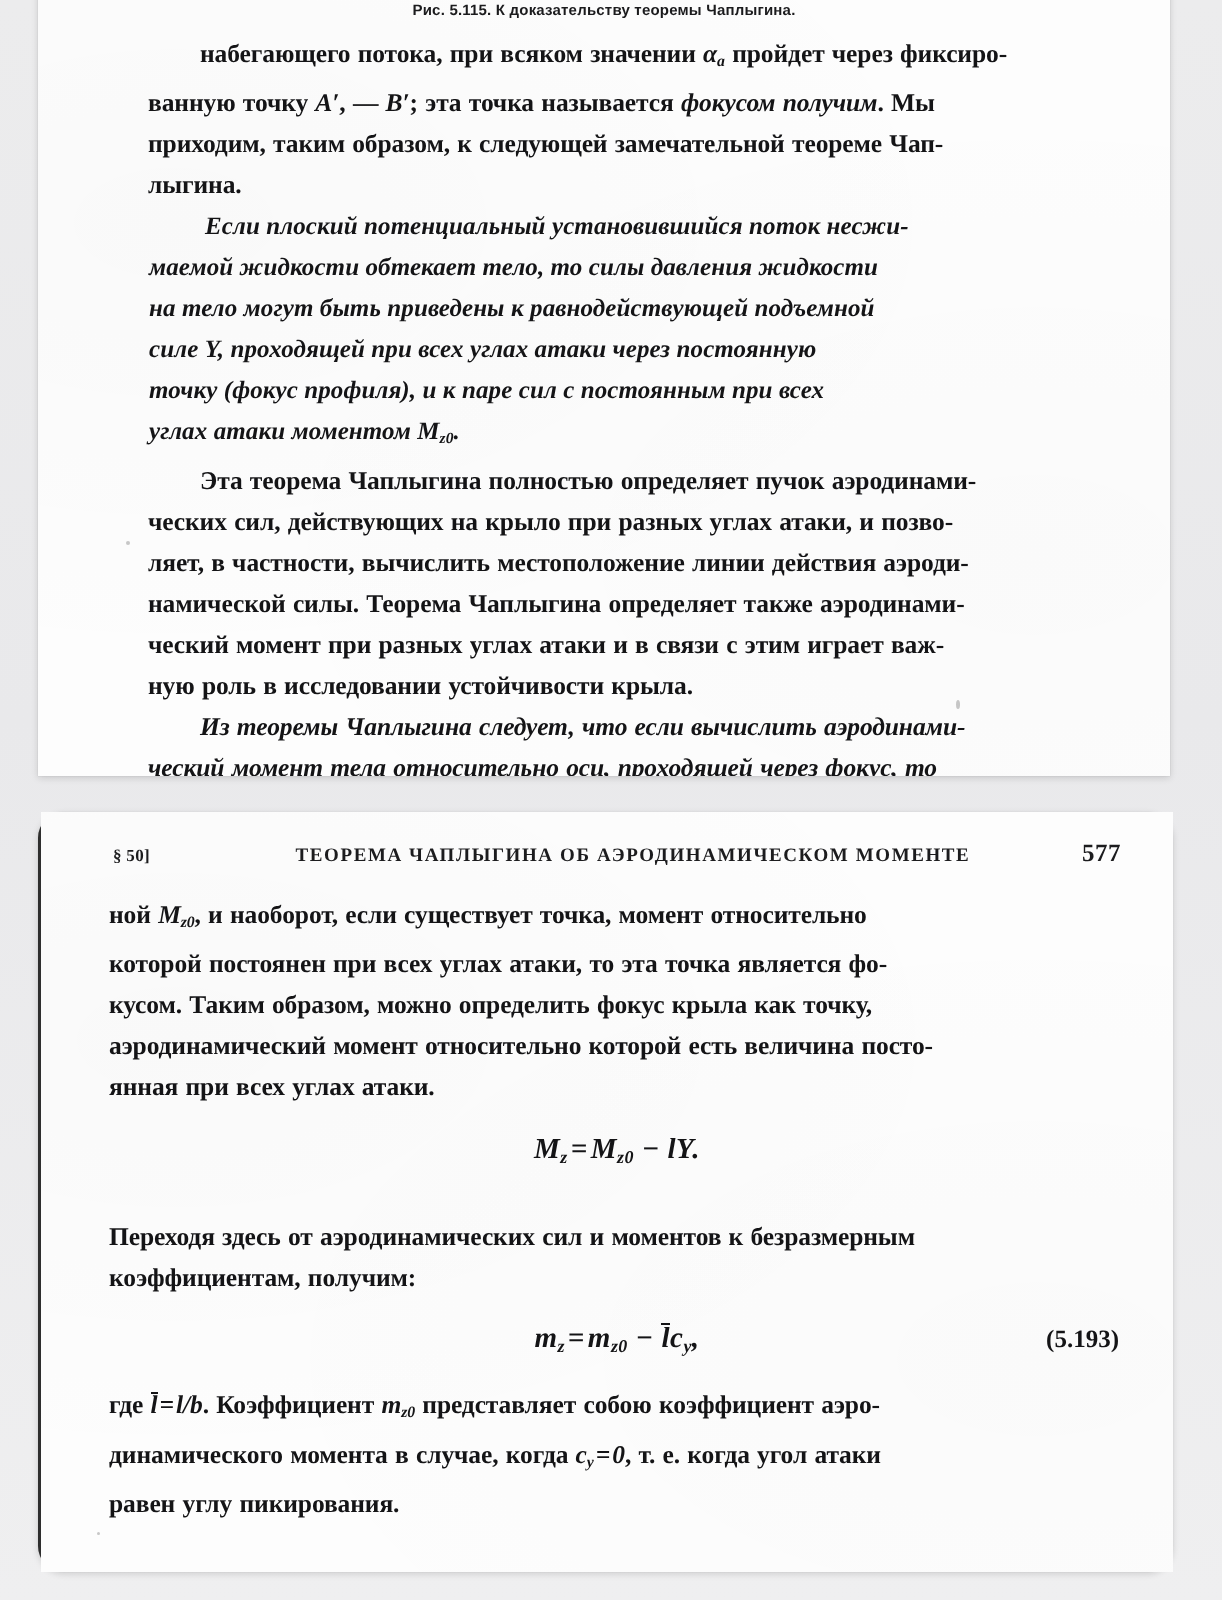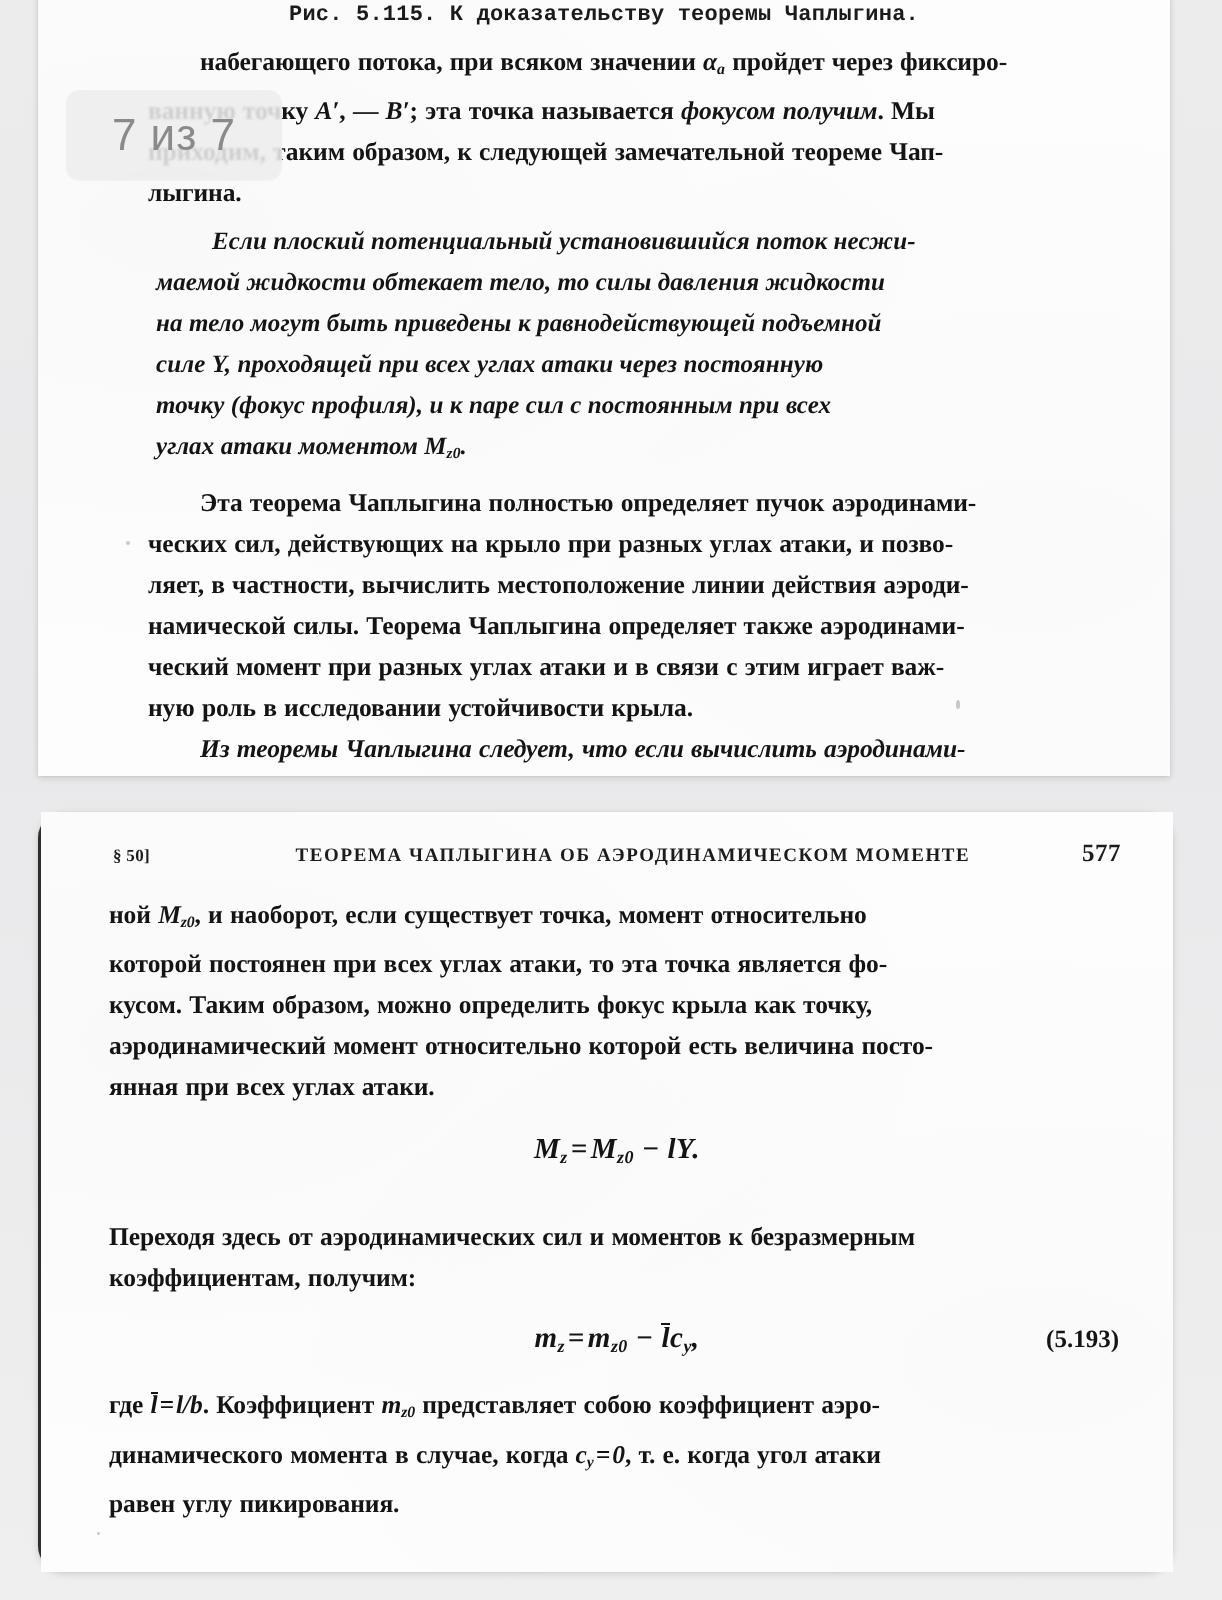--- a/index.html
+++ b/index.html
@@ -47,22 +47,22 @@
 
   
   .scan {
     color: #18181a;
     -webkit-font-smoothing: none;
     text-rendering: geometricPrecision;
   }
 
   .fig-caption {
     text-align: center;
-    font-family: Liberation Mono, monospace;
-    font-size: 22px;
+    font-family: Liberation Sans, sans-serif;
+    font-size: 15px;
     font-weight: 700;
     letter-spacing: 0.2px;
     color: #1b1b1d;
     margin: 16px 0 0 0;
     padding: 0 40px;
   }
 
   .body-col {
     padding: 0 30px 0 110px;
   }
@@ -77,21 +77,21 @@
     letter-spacing: -0.1px;
     word-spacing: 1px;
     font-family: "Liberation Serif", serif;
     font-weight: 600;
     color: #141416;
   }
   p.para + p.para { margin-top: 0; font-style: italic; }
   p.para.indent { text-indent: 52px; }
 
   p.theorem {
-    margin: 8px;
+    margin: 1px;
     font-size: 25px;
     line-height: 41px;
     text-align: justify;
     font-style: italic;
     font-weight: 700;
     text-indent: 56px;
     letter-spacing: 0.1px;
     color: #141416;
     font-family: "Liberation Serif", serif;
   }
@@ -229,17 +229,14 @@
         <div class="display-eq" style="margin-top:24px; margin-bottom:28px;">m<sub>z</sub> = m<sub>z0</sub> − <span class="ovl">l</span>c<sub>y</sub>,<span class="eqno">(5.193)</span></div>
 
         <p class="para">где <span class="math"><span class="ovl">l</span> = l/b</span>. Коэффициент <span class="math">m<sub>z0</sub></span> представляет собою коэффициент аэро-<br>динамического момента в случае, когда <span class="math">c<sub>y</sub> = 0</span>, т. е. когда угол атаки<br>равен углу пикирования.</p>
 
       </div>
 
       <span class="speck" style="left:56px; top:720px; width:3px; height:3px;"></span>
     </div>
   </div>
 
-  <div id="page-indicator">
-    <span class="pi-text">7 из 7</span>
-  </div>
 
 </div>
 
 </body></html>

